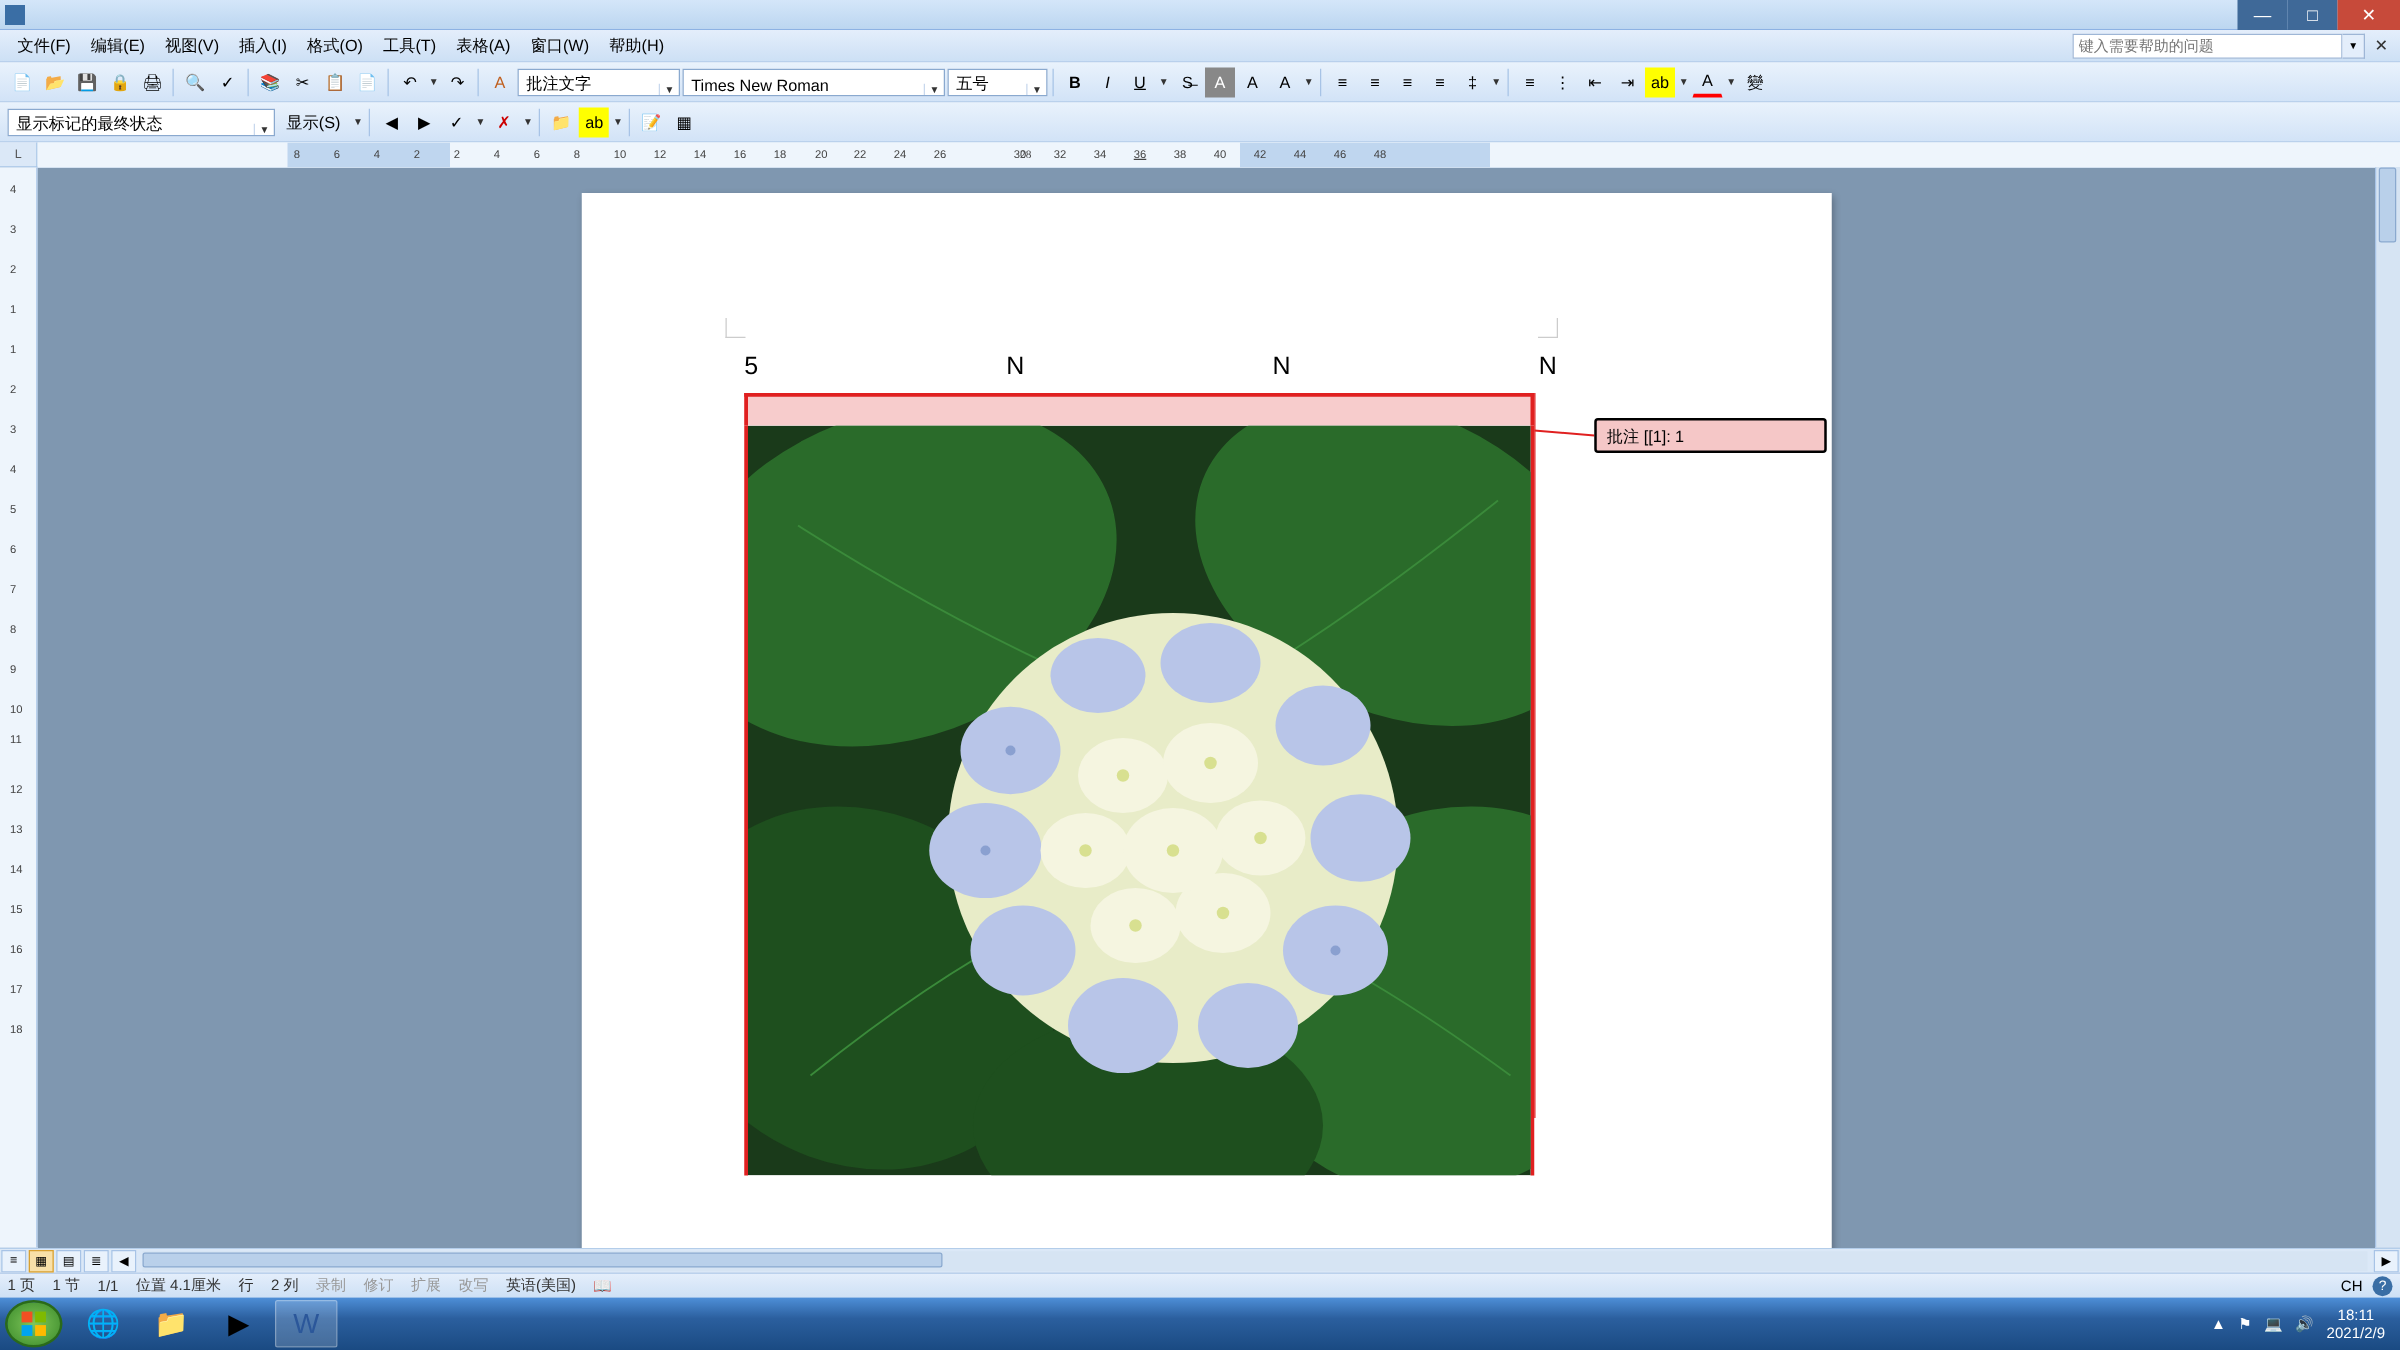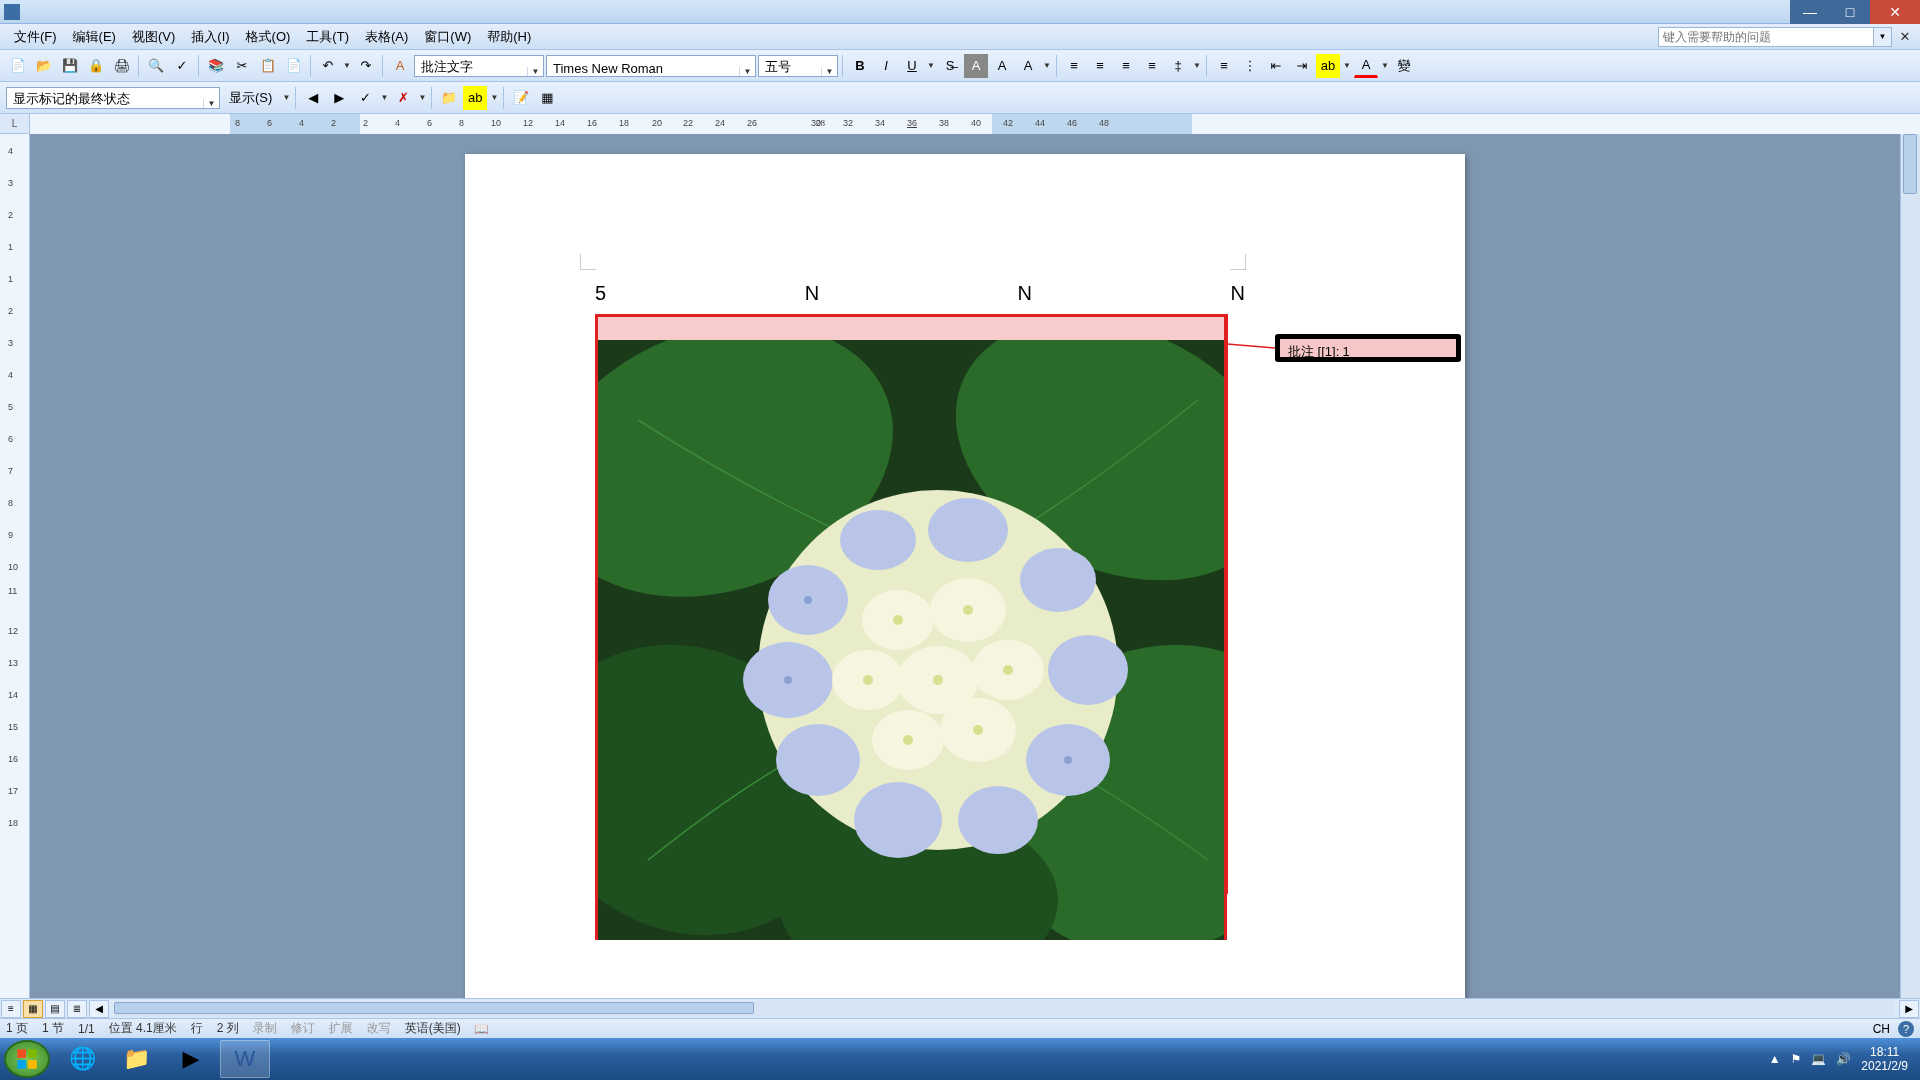--- a/index.html
+++ b/index.html
@@ -41,21 +41,21 @@
 .doc-scroll { flex: 1; overflow: auto; background: #7f97b0; position: relative; }
 .page { width: 1000px; min-height: 1200px; background: #fff; margin: 20px auto 0; position: relative; box-shadow: 2px 2px 6px rgba(0,0,0,0.3); }
 .margin-mark { position: absolute; border: 1px solid #ccc; }
 .mm-tl { top: 100px; left: 115px; width: 16px; height: 16px; border-right: none; border-top: none; }
 .mm-tr { top: 100px; left: 765px; width: 16px; height: 16px; border-left: none; border-top: none; }
 .header-glyphs { position: absolute; top: 128px; left: 130px; right: 220px; display: flex; justify-content: space-between; font-family: "Times New Roman", serif; font-size: 20px; }
 .img-container { position: absolute; top: 160px; left: 130px; width: 632px; }
 .img-redtop { height: 26px; background: #f7cccc; border-left: 3px solid #e02020; border-right: 3px solid #e02020; border-top: 3px solid #e02020; }
 .flower-img { width: 632px; height: 600px; border-left: 3px solid #e02020; border-right: 3px solid #e02020; position: relative; overflow: hidden; }
 .comment-line { position: absolute; top: 160px; left: 762px; width: 60px; height: 580px; }
-.comment-box { position: absolute; top: 180px; left: 810px; width: 186px; height: 28px; background: #f5c7c7; border: 5px solid #000000; border-radius: 3px; font-size: 13px; padding: 4px 8px; font-family: SimSun, serif; }
+.comment-box { position: absolute; top: 180px; left: 810px; width: 186px; height: 28px; background: #f5c7c7; border: 2px solid #000000; border-radius: 3px; font-size: 13px; padding: 4px 8px; font-family: SimSun, serif; }
 
 .right-scroll { width: 20px; background: #d6e4f3; border-left: 1px solid #a7c3e6; position: relative; }
 .scroll-thumb { position: absolute; top: 0; left: 2px; width: 14px; height: 60px; background: #b9d0ea; border: 1px solid #8aa9cf; border-radius: 2px; }
 
 .view-row { height: 20px; background: #dbe8f7; display: flex; align-items: center; border-top: 1px solid #a7c3e6; }
 .view-btn { width: 20px; height: 18px; border: 1px solid #a7c3e6; margin: 0 1px; display: flex; align-items: center; justify-content: center; font-size: 10px; background: #e9f2fc; cursor: pointer; }
 .view-btn.active { background: #f8e0a8; border-color: #d8a030; }
 .h-scroll { flex: 1; height: 16px; background: #d6e4f3; position: relative; margin: 0 4px; }
 .h-thumb { position: absolute; left: 0; top: 1px; height: 12px; width: 640px; background: #b9d0ea; border: 1px solid #8aa9cf; border-radius: 2px; }
 

